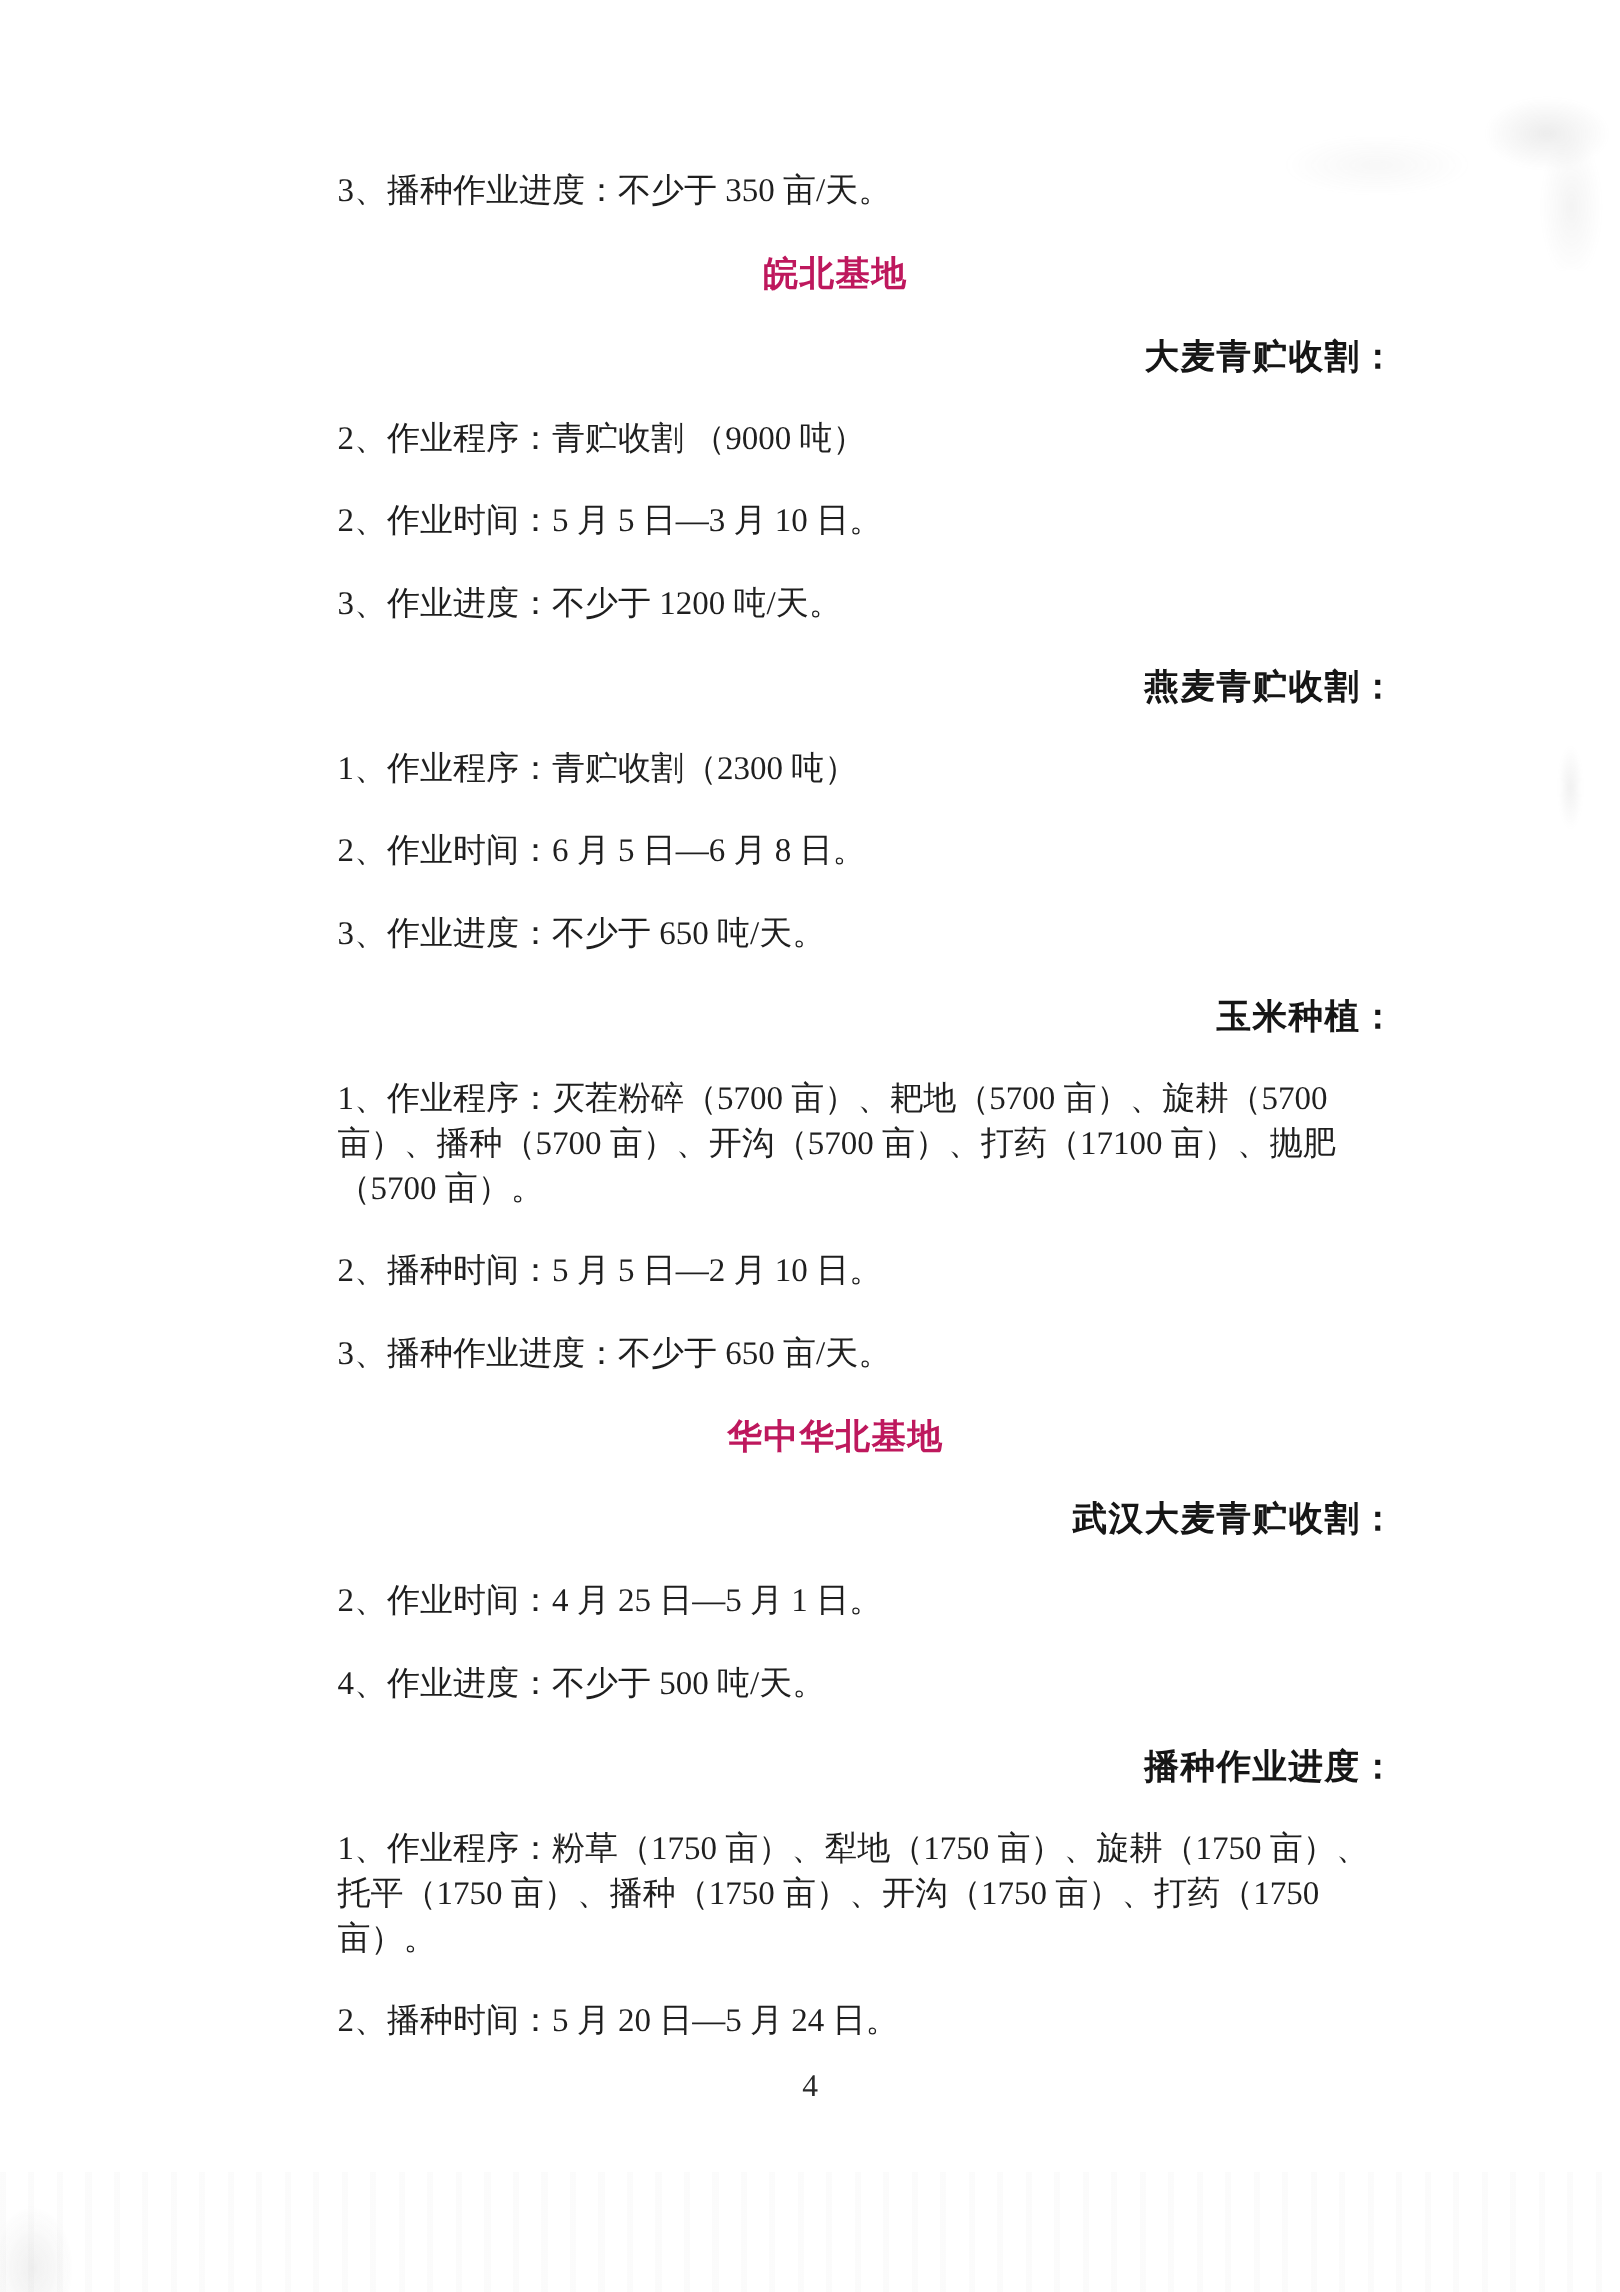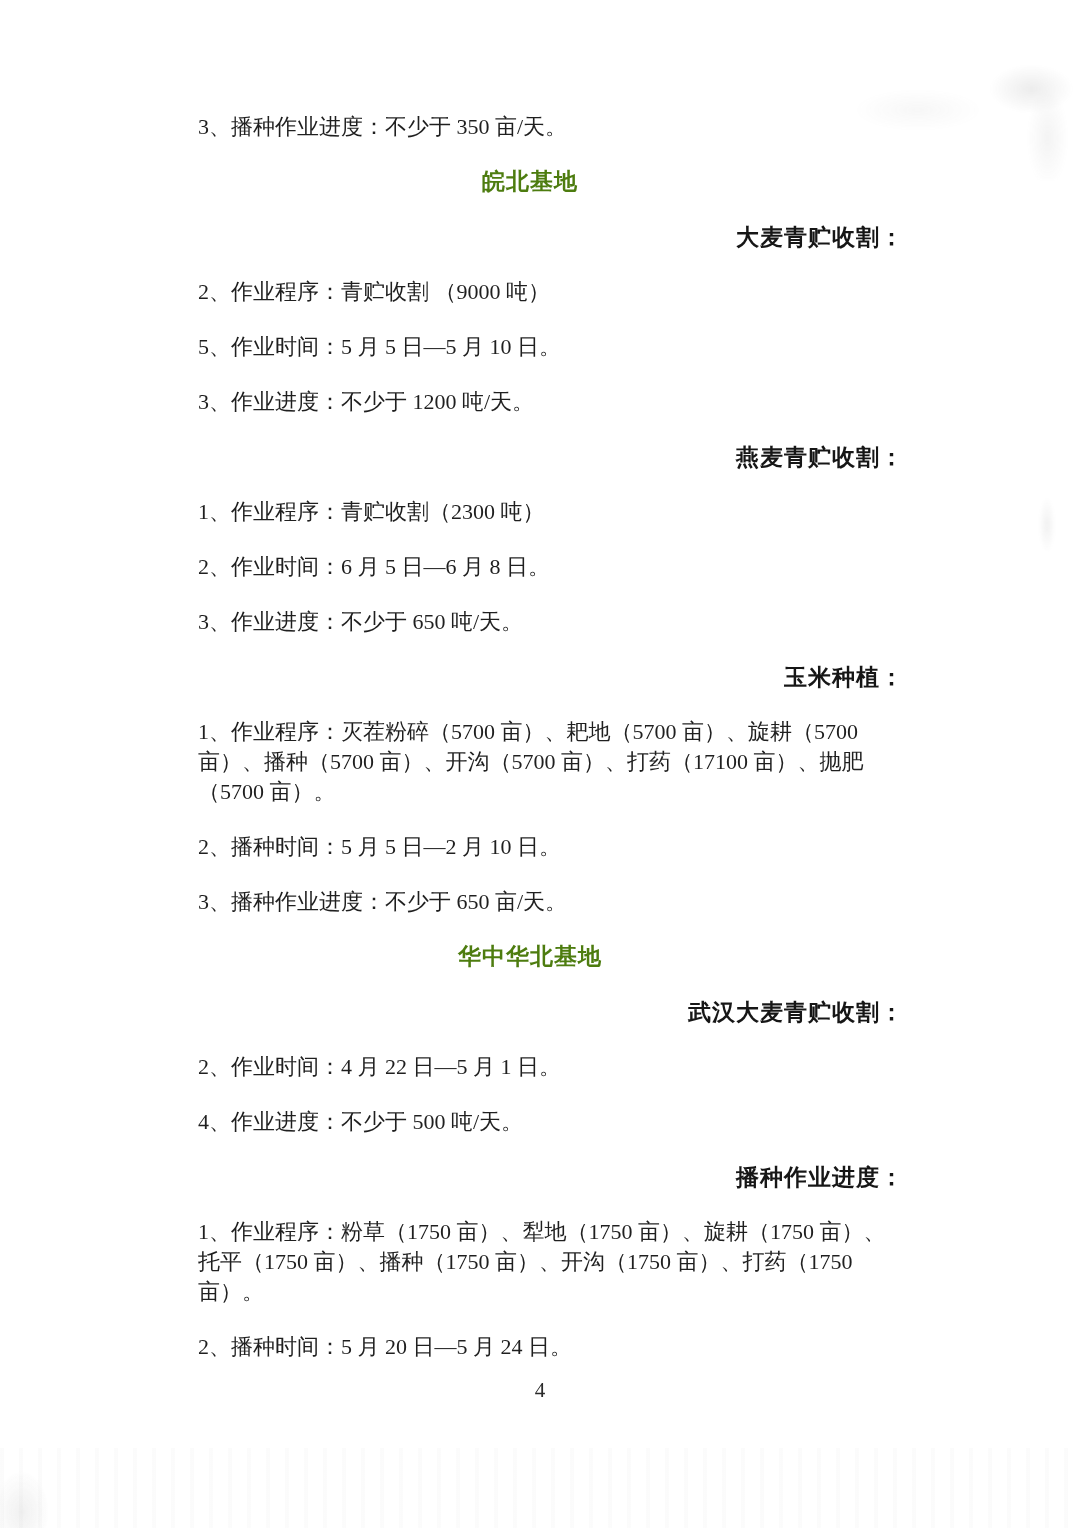--- a/index.html
+++ b/index.html
@@ -51,40 +51,40 @@
       radial-gradient(ellipse 40px 60px at 2% 80%, rgba(100,100,100,0.12), transparent 70%),
       repeating-linear-gradient(90deg,
         rgba(120,120,120,0.035) 0px, rgba(120,120,120,0.035) 4px,
         transparent 4px, transparent 19px);
     opacity: 0.8;
     filter: blur(0.5px);
     pointer-events: none;
   }
   .content {
     position: absolute;
-    left: 156px;
+    left: 183px;
     top: 112px;
     width: 748px;
   }
   .item {
     margin: 0 0 25px 0;
     padding-left: 42px;
     font-size: 22px;
     line-height: 30px;
     text-align: left;
   }
   .center-heading {
     margin: 0 0 25px 0;
     font-size: 23px;
     line-height: 30px;
     font-weight: bold;
     text-align: center;
-    font-family: Liberation Serif, serif;
+    font-family: Liberation Sans, sans-serif;
     letter-spacing: 1px;
-    color: #4d7c0f;
+    color: #be185d;
   }
   .block-title {
     margin: 0 0 25px 0;
     font-size: 23px;
     line-height: 30px;
     font-weight: bold;
     font-family: "Liberation Sans", "DejaVu Sans", sans-serif;
     letter-spacing: 1px;
     color: #161616;
     text-align: right;
@@ -112,37 +112,37 @@
   <div class="band-bottom"></div>
 
   <main class="content">
 
     <p class="item">3、播种作业进度：不少于 350 亩/天。</p>
 
     <h2 class="center-heading">皖北基地</h2>
 
     <h3 class="block-title">大麦青贮收割：</h3>
     <p class="item">2、作业程序：青贮收割 （9000 吨）</p>
-    <p class="item">5、作业时间：5 月 5 日—5 月 10 日。</p>
+    <p class="item">2、作业时间：5 月 5 日—3 月 10 日。</p>
     <p class="item">3、作业进度：不少于 1200 吨/天。</p>
 
     <h3 class="block-title">燕麦青贮收割：</h3>
     <p class="item">1、作业程序：青贮收割（2300 吨）</p>
     <p class="item">2、作业时间：6 月 5 日—6 月 8 日。</p>
     <p class="item">3、作业进度：不少于 650 吨/天。</p>
 
     <h3 class="block-title">玉米种植：</h3>
     <p class="item">1、作业程序：灭茬粉碎（5700 亩）、耙地（5700 亩）、旋耕（5700 亩）、播种（5700 亩）、开沟（5700 亩）、打药（17100 亩）、抛肥（5700 亩）。</p>
     <p class="item">2、播种时间：5 月 5 日—2 月 10 日。</p>
     <p class="item">3、播种作业进度：不少于 650 亩/天。</p>
 
     <h2 class="center-heading">华中华北基地</h2>
 
     <h3 class="block-title">武汉大麦青贮收割：</h3>
-    <p class="item">2、作业时间：4 月 22 日—5 月 1 日。</p>
+    <p class="item">2、作业时间：4 月 25 日—5 月 1 日。</p>
     <p class="item">4、作业进度：不少于 500 吨/天。</p>
 
     <h3 class="block-title">播种作业进度：</h3>
     <p class="item">1、作业程序：粉草（1750 亩）、犁地（1750 亩）、旋耕（1750 亩）、托平（1750 亩）、播种（1750 亩）、开沟（1750 亩）、打药（1750 亩）。</p>
     <p class="item">2、播种时间：5 月 20 日—5 月 24 日。</p>
 
   </main>
 
   <footer class="footer">
     <span class="page-number">4</span>

